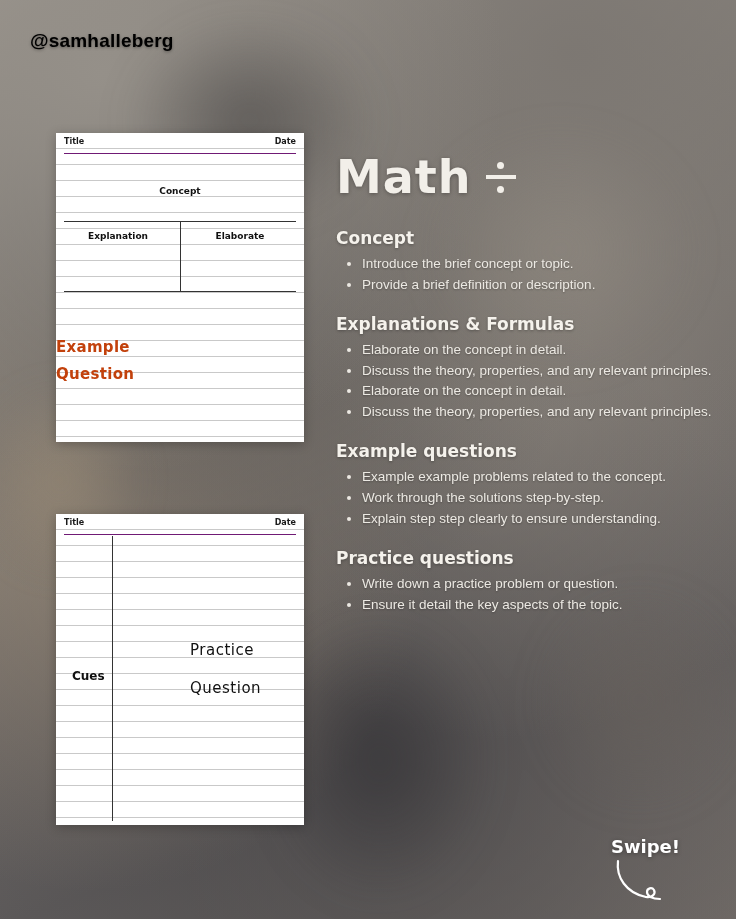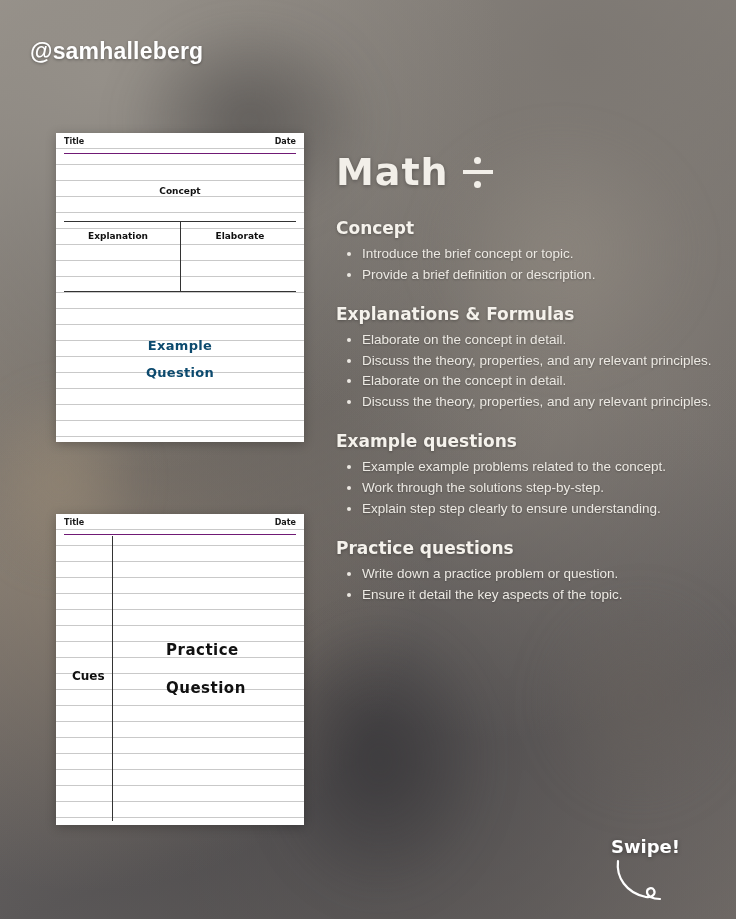--- a/index.html
+++ b/index.html
@@ -42,23 +42,23 @@
       radial-gradient(ellipse 200px 180px at 560px 250px, rgba(160,152,140,0.35), rgba(160,152,140,0) 70%),
       radial-gradient(ellipse 160px 200px at 380px 760px, rgba(45,44,48,0.55), rgba(45,44,48,0) 72%),
       radial-gradient(ellipse 150px 160px at 640px 700px, rgba(105,98,92,0.5), rgba(105,98,92,0) 70%),
       radial-gradient(ellipse 120px 140px at 60px 480px, rgba(180,160,130,0.35), rgba(180,160,130,0) 70%);
     filter: blur(18px);
   }
 
   .handle {
     position: absolute;
     left: 30px;
-    top: 38px;
-    color: #ffffff;
-    font-size: 23px;
+    top: 30px;
+    color: #000000;
+    font-size: 19px;
     font-weight: bold;
     letter-spacing: 0.2px;
     text-shadow: 0 1px 3px rgba(0,0,0,0.35);
   }
 
   
   .card {
     position: absolute;
     background: #ffffff;
     box-shadow: 0 2px 10px rgba(0,0,0,0.25);
@@ -112,54 +112,55 @@
     border-top: 1px solid #333;
   }
   .vline {
     position: absolute;
     width: 0;
     border-left: 1px solid #333;
   }
   .big-label {
     position: absolute;
     left: 0; right: 0;
-    text-align: center;
-    font-family: "DejaVu Sans", sans-serif;
-    font-size: 13px;
-    font-weight: bold;
-    color: #0c4a6e;
+    text-align: left;
+    font-family: "DejaVu Sans", sans-serif;
+    font-size: 15px;
+    font-weight: bold;
+    color: #c2410c;
     letter-spacing: 0.3px;
   }
   .cue-label {
     position: absolute;
     font-family: "DejaVu Sans", sans-serif;
     font-size: 12px;
     font-weight: bold;
     color: #111;
   }
   .practice-label {
     position: absolute;
     font-family: "DejaVu Sans", sans-serif;
     font-size: 15px;
-    font-weight: bold;
+    font-weight: normal;
     color: #111;
     letter-spacing: 0.5px;
+    margin-left: 24px;
   }
 
   
   .content {
     position: absolute;
     left: 336px;
     top: 150px;
     width: 380px;
     color: #f2efe9;
   }
   .title {
     font-family: "DejaVu Sans", sans-serif;
-    font-size: 38px;
+    font-size: 46px;
     font-weight: bold;
     letter-spacing: 1px;
     margin: 0 0 24px 0;
     display: flex;
     align-items: center;
     gap: 14px;
     text-shadow: 0 1px 4px rgba(0,0,0,0.3);
   }
   .divide-icon {
     display: inline-block;

